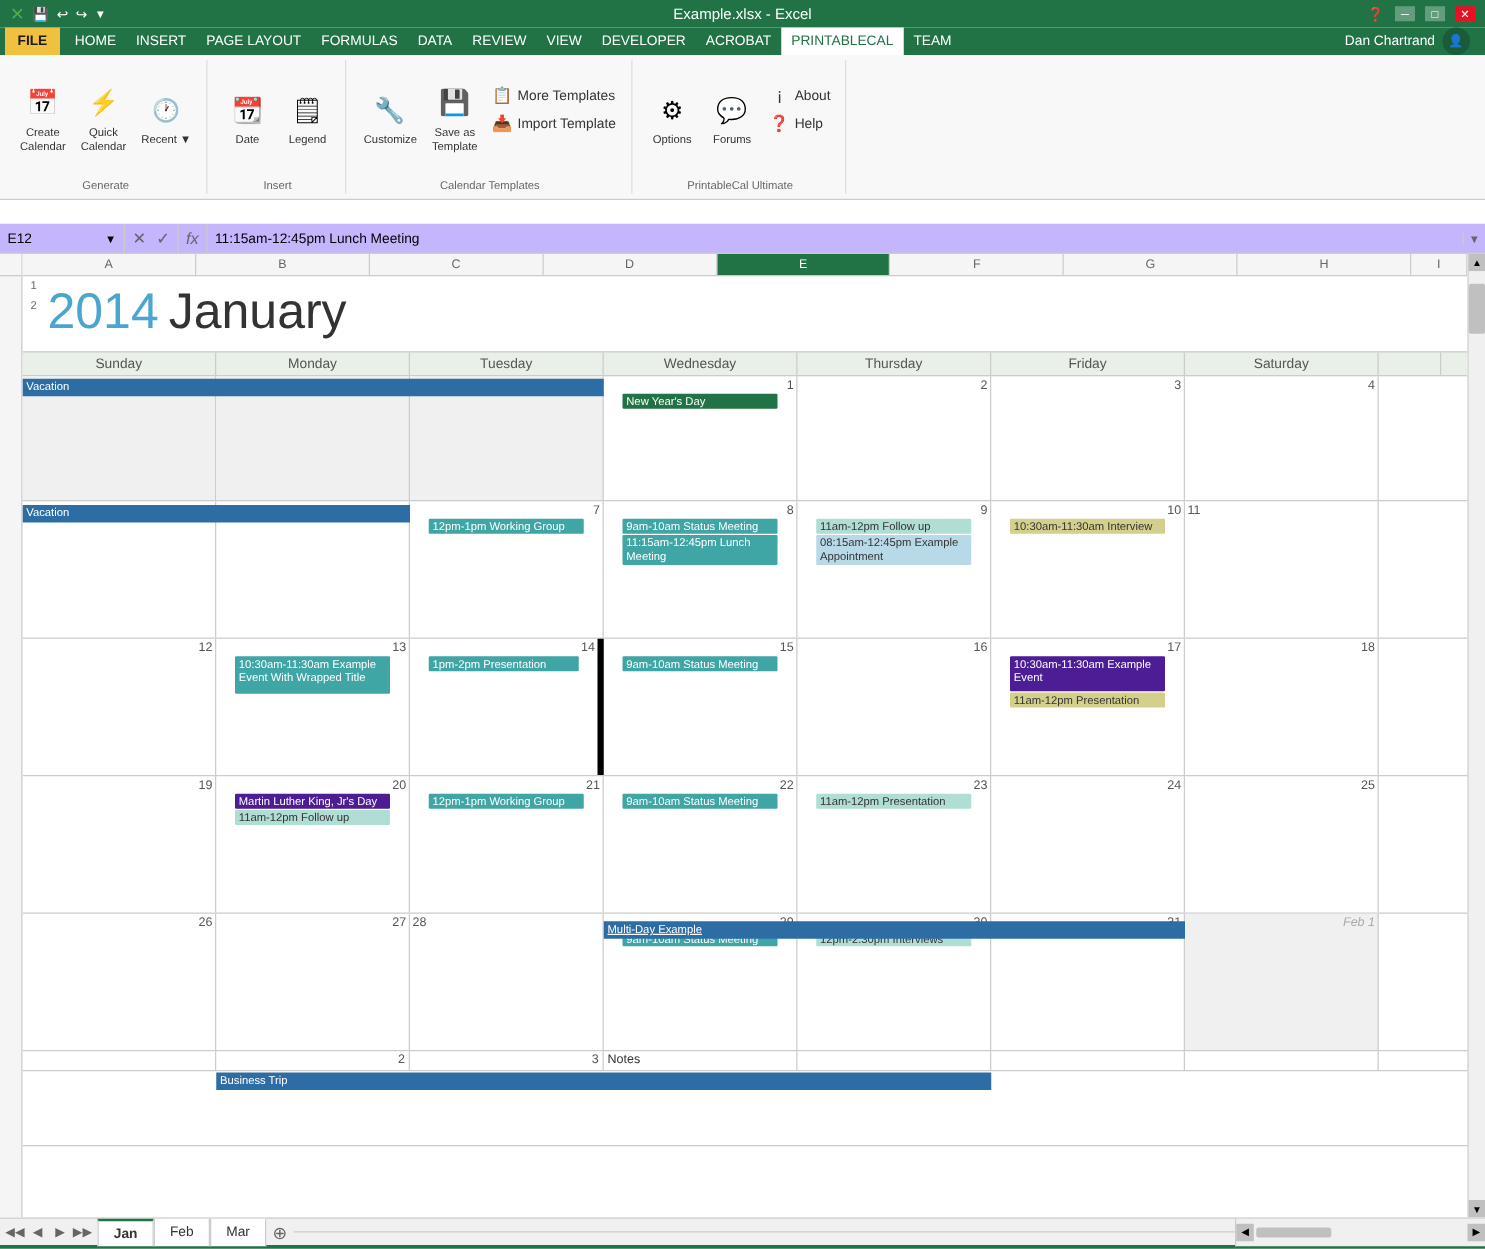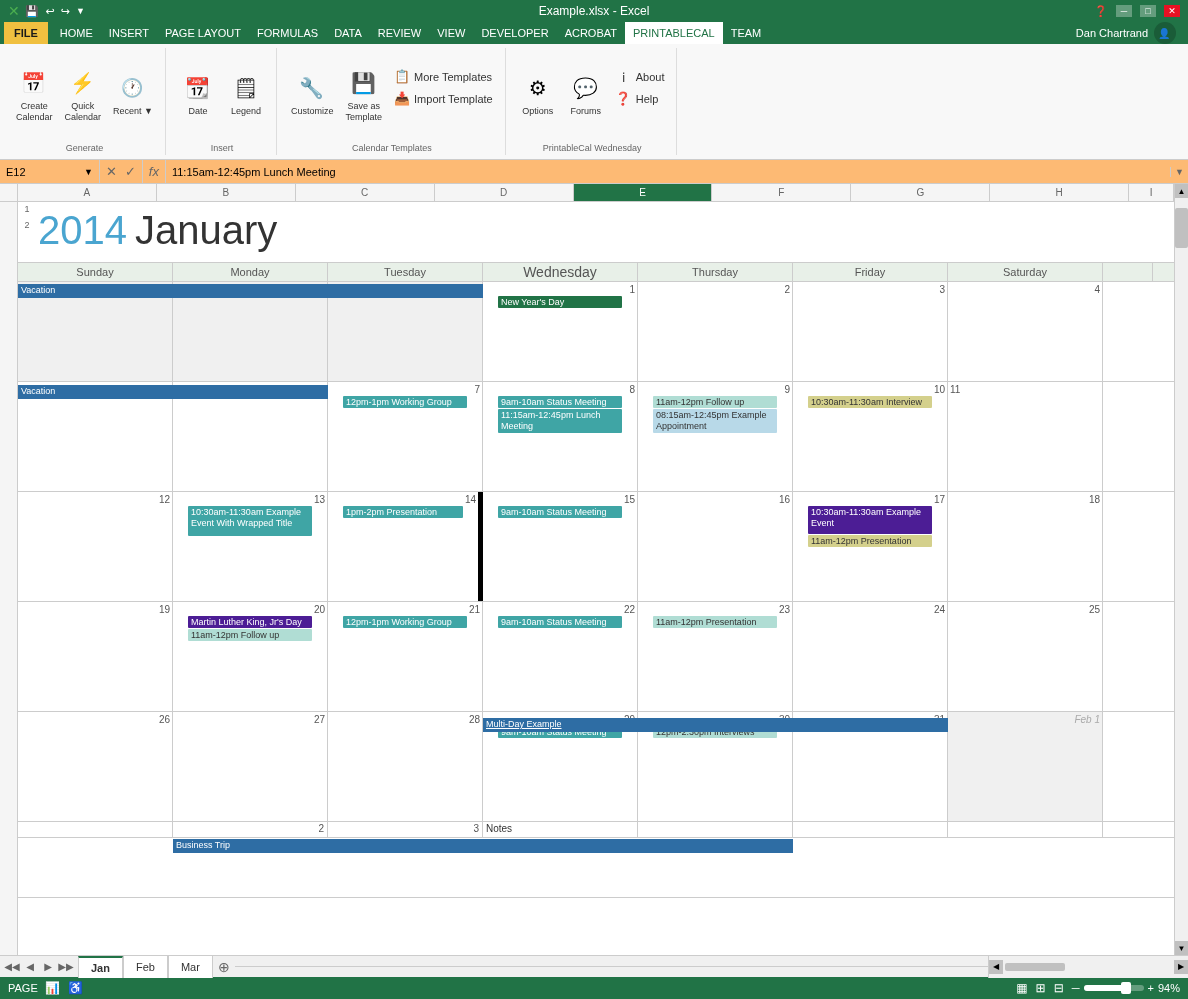--- a/index.html
+++ b/index.html
@@ -142,21 +142,22 @@
       justify-content: center;
       padding-bottom: 14px;
     }
 
     
     .formula-bar {
       height: 24px;
       display: flex;
       align-items: center;
       border-bottom: 1px solid #ccc;
-      background: #fdba74;
+      background: #c4b5fd;
+      margin-top: 19px;
     }
     .cell-ref {
       width: 100px;
       border-right: 1px solid #ccc;
       padding: 0 6px;
       font-size: 11px;
       height: 100%;
       display: flex;
       align-items: center;
     }
@@ -367,21 +368,21 @@
           <div class="ribbon-btn-small">
             <div class="ribbon-icon-small">ℹ</div>
             <span>About</span>
           </div>
           <div class="ribbon-btn-small">
             <div class="ribbon-icon-small">❓</div>
             <span>Help</span>
           </div>
         </div>
       </div>
-      <div class="ribbon-group-label">PrintableCal Wednesday</div>
+      <div class="ribbon-group-label">PrintableCal Ultimate</div>
     </div>
 
   </div>
 </div>
 
 <div class="formula-bar">
   <div class="cell-ref">
     <span>E12</span>
     <span style="margin-left:auto; font-size:9px;">▼</span>
   </div>
@@ -426,21 +427,21 @@
           <span style="font-size:40px; color:#333; font-weight:300;">January</span>
         </div>
 
         <div style="position:absolute; left:0; top:0; width:18px; text-align:center; font-size:9px; color:#666; padding-top:2px;">1</div>
         <div style="position:absolute; left:0; top:16px; width:18px; text-align:center; font-size:9px; color:#666; padding-top:2px;">2</div>
 
         <div style="display:grid; grid-template-columns: 155px 155px 155px 155px 155px 155px 155px 50px; background:#e8f0e8; border-top:1px solid #ccc; border-bottom:1px solid #ccc; height:20px;">
           <div style="border-right:1px solid #ccc; text-align:center; font-size:11px; color:#555; display:flex; align-items:center; justify-content:center;">Sunday</div>
           <div style="border-right:1px solid #ccc; text-align:center; font-size:11px; color:#555; display:flex; align-items:center; justify-content:center;">Monday</div>
           <div style="border-right:1px solid #ccc; text-align:center; font-size:11px; color:#555; display:flex; align-items:center; justify-content:center;">Tuesday</div>
-          <div style="border-right:1px solid #ccc; text-align:center; font-size:14px; color:#555; display:flex; align-items:center; justify-content:center;">Wednesday</div>
+          <div style="border-right:1px solid #ccc; text-align:center; font-size:11px; color:#555; display:flex; align-items:center; justify-content:center;">Wednesday</div>
           <div style="border-right:1px solid #ccc; text-align:center; font-size:11px; color:#555; display:flex; align-items:center; justify-content:center;">Thursday</div>
           <div style="border-right:1px solid #ccc; text-align:center; font-size:11px; color:#555; display:flex; align-items:center; justify-content:center;">Friday</div>
           <div style="border-right:1px solid #ccc; text-align:center; font-size:11px; color:#555; display:flex; align-items:center; justify-content:center;">Saturday</div>
           <div style="border-right:1px solid #ccc;"></div>
         </div>
 
         <div style="display:grid; grid-template-columns: 155px 155px 155px 155px 155px 155px 155px 50px; border-bottom:1px solid #ccc; height:100px;">
           <div style="border-right:1px solid #ccc; background:#f0f0f0; padding:2px;">
             <div style="font-size:10px; color:#aaa; text-align:right;">29</div>
           </div>
@@ -565,21 +566,21 @@
         <div style="position:absolute; top:516px; left:465px; width:465px; height:14px; background:#2e6da4; color:white; font-size:9px; padding:1px 3px; z-index:2;text-decoration:underline;">Multi-Day Example</div>
 
         <div style="display:grid; grid-template-columns: 155px 155px 155px 155px 155px 155px 155px 50px; border-bottom:1px solid #ccc; height:110px;">
           <div style="border-right:1px solid #ccc; padding:2px;">
             <div style="font-size:10px; color:#555; text-align:right;">26</div>
           </div>
           <div style="border-right:1px solid #ccc; padding:2px;">
             <div style="font-size:10px; color:#555; text-align:right;">27</div>
           </div>
           <div style="border-right:1px solid #ccc; padding:2px;">
-            <div style="font-size:10px; color:#555; text-align:right;">28</div>
+            <div style="font-size:10px; color:#555; ">28</div>
           </div>
           <div style="border-right:1px solid #ccc; padding:2px;">
             <div style="font-size:10px; color:#555; text-align:right;">29</div>
             <div class="event teal">9am-10am Status Meeting</div>
           </div>
           <div style="border-right:1px solid #ccc; padding:2px;">
             <div style="font-size:10px; color:#555; text-align:right;">30</div>
             <div class="event light-teal">12pm-2:30pm Interviews</div>
           </div>
           <div style="border-right:1px solid #ccc; padding:2px;">

